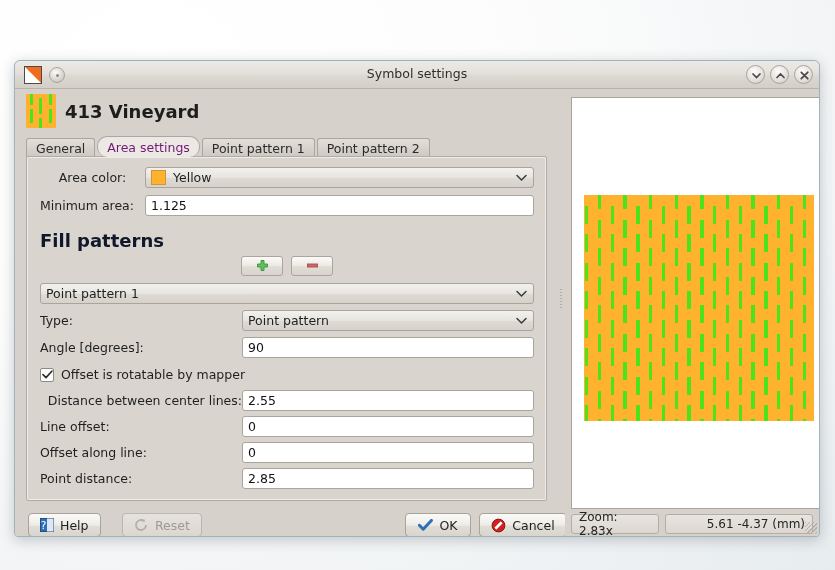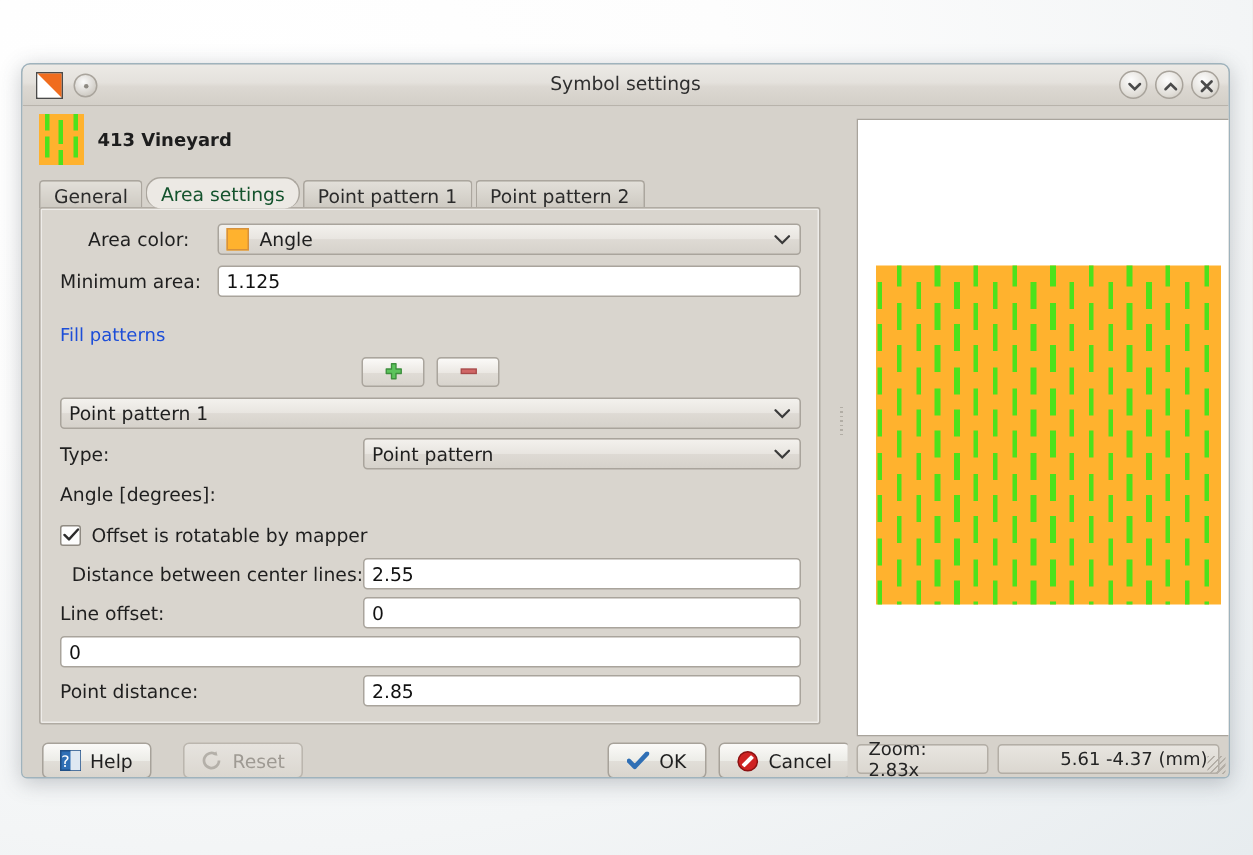--- a/index.html
+++ b/index.html
@@ -9,21 +9,21 @@
     overflow: hidden;
     font-family: "DejaVu Sans", sans-serif;
   }
   body {
     background: radial-gradient(ellipse at 18% 12%, #ffffff 0%, #fdfdfd 35%, #f3f5f6 70%, #e7ecef 100%);
   }
 
   
   #window {
     position: absolute;
-    left: 14px; top: 42px;
+    left: 14px; top: 60px;
     width: 806px; height: 477px;
     border: 1px solid #9fb3bd;
     border-radius: 6px 6px 4px 4px;
     background: #d7d3cc;
     box-shadow: 0 3px 14px rgba(60,70,80,0.28), 0 0 0 1px rgba(255,255,255,0.5) inset;
     overflow: hidden;
   }
   #titlebar {
     position: relative;
     height: 28px;
@@ -101,21 +101,21 @@
     display: flex; align-items: center; gap: 9px;
   }
   #symbol-icon {
     width: 30px; height: 34px;
     background: #ffb22e;
     border: 0;
     position: relative;
     overflow: hidden;
   }
   #symbol-icon .vl { position: absolute; width: 3px; background: #4ce21c; }
-  #symbol-title { font-size: 12px; font-weight: bold; color: #1d1d1d; }
+  #symbol-title { font-size: 18px; font-weight: bold; color: #1d1d1d; }
 
   
   #tabs {
     position: absolute; left: 11px; top: 47px;
     display: flex; align-items: flex-end; gap: 2px;
     height: 21px;
   }
   .tab {
     height: 19px;
     padding: 0 9px;
@@ -124,36 +124,36 @@
     display: flex; align-items: center;
     background: linear-gradient(to bottom, #e2dfd9, #cdc9c1);
     border: 1px solid #aba69e;
     border-bottom: none;
     border-radius: 3px 3px 0 0;
   }
   .tab.active {
     height: 21px;
     background: #ece9e4;
     border-color: #aba69e;
-    color: #14532d;
+    color: #701a75;
     position: relative; z-index: 3; border-radius: 10px;
   }
 
   
   #tab-frame {
     position: absolute; left: 11px; top: 67px; width: 521px; height: 345px;
     background: #d9d5ce;
     border: 1px solid #b0aba3;
     border-radius: 2px;
     box-shadow: 0 0 0 1px rgba(255,255,255,0.55) inset;
   }
 
   .row { position: absolute; left: 13px; right: 12px; height: 21px; display: flex; align-items: center; }
   .lbl { font-size: 12.5px; color: #1f1f1f; white-space: nowrap; }
-  .section-title { font-size: 12px; font-weight: normal; color: #1d4ed8; }
+  .section-title { font-size: 18px; font-weight: bold; color: #0f172a; }
 
   .combo {
     height: 21px;
     background: linear-gradient(to bottom, #f3f1ed 0%, #e8e5e0 50%, #dedad4 51%, #d6d2cb 100%);
     border: 1px solid #a9a49c;
     border-radius: 3px;
     display: flex; align-items: center;
     padding: 0 4px 0 5px;
     font-size: 12.5px; color: #1f1f1f;
     position: relative;
@@ -291,21 +291,21 @@
         <div class="tab">Point pattern 1</div>
         <div class="tab">Point pattern 2</div>
       </div>
 
       <div id="tab-frame">
 
         <div class="row" style="top:10px;">
           <div class="lbl" style="width:105px;text-align:center;">Area color:</div>
           <div class="combo" style="flex:1;">
             <div class="swatch"></div>
-            <span>Angle</span>
+            <span>Yellow</span>
             <svg class="chev" width="11" height="8" viewBox="0 0 11 8">
               <path d="M1 1.5 L5.5 6 L10 1.5" stroke="#3b3b3b" stroke-width="1.5" fill="none" stroke-linecap="round"></path>
             </svg>
           </div>
         </div>
 
         <div class="row" style="top:38px;">
           <div class="lbl" style="width:105px;">Minimum area:</div>
           <div class="field" style="flex:1;">1.125</div>
         </div>
@@ -341,20 +341,21 @@
           <div class="combo" style="flex:1;">
             <span>Point pattern</span>
             <svg class="chev" width="11" height="8" viewBox="0 0 11 8">
               <path d="M1 1.5 L5.5 6 L10 1.5" stroke="#3b3b3b" stroke-width="1.5" fill="none" stroke-linecap="round"></path>
             </svg>
           </div>
         </div>
 
         <div class="row" style="top:180px;">
           <div class="lbl" style="width:202px;">Angle [degrees]:</div>
+          <div class="field" style="flex:1;">90</div>
         </div>
 
         <div class="row" style="top:207px;">
           <div class="chk-box">
             <svg width="11" height="9" viewBox="0 0 11 9">
               <path d="M1 4.6 L4 7.6 L10 1" stroke="#2c2c2c" stroke-width="1.6" fill="none" stroke-linecap="round" stroke-linejoin="round"></path>
             </svg>
           </div>
           <div class="lbl">Offset is rotatable by mapper</div>
         </div>
@@ -363,20 +364,21 @@
           <div class="lbl" style="width:202px;text-align:right;">Distance between center lines:</div>
           <div class="field" style="flex:1;">2.55</div>
         </div>
 
         <div class="row" style="top:259px;">
           <div class="lbl" style="width:202px;">Line offset:</div>
           <div class="field" style="flex:1;">0</div>
         </div>
 
         <div class="row" style="top:285px;">
+          <div class="lbl" style="width:202px;">Offset along line:</div>
           <div class="field" style="flex:1;">0</div>
         </div>
 
         <div class="row" style="top:311px;">
           <div class="lbl" style="width:202px;">Point distance:</div>
           <div class="field" style="flex:1;">2.85</div>
         </div>
       </div>
 
       <div id="bottom-bar">

